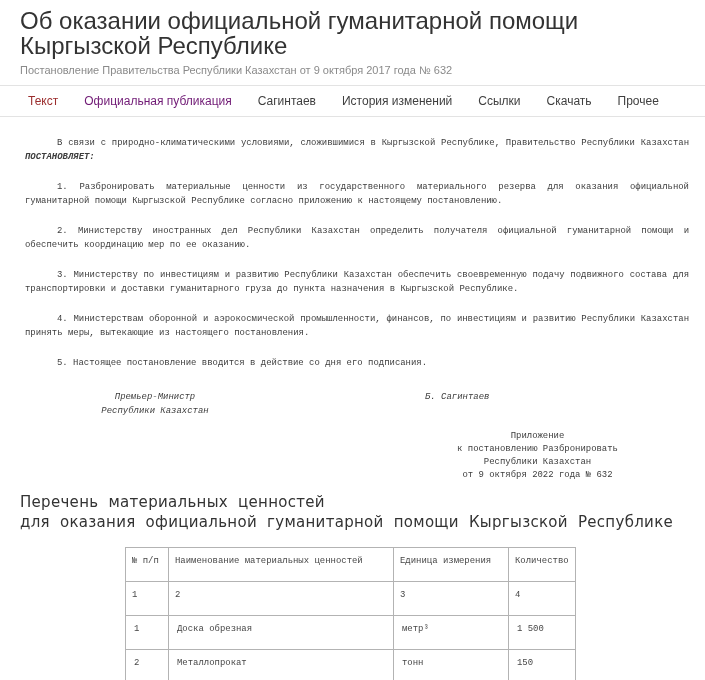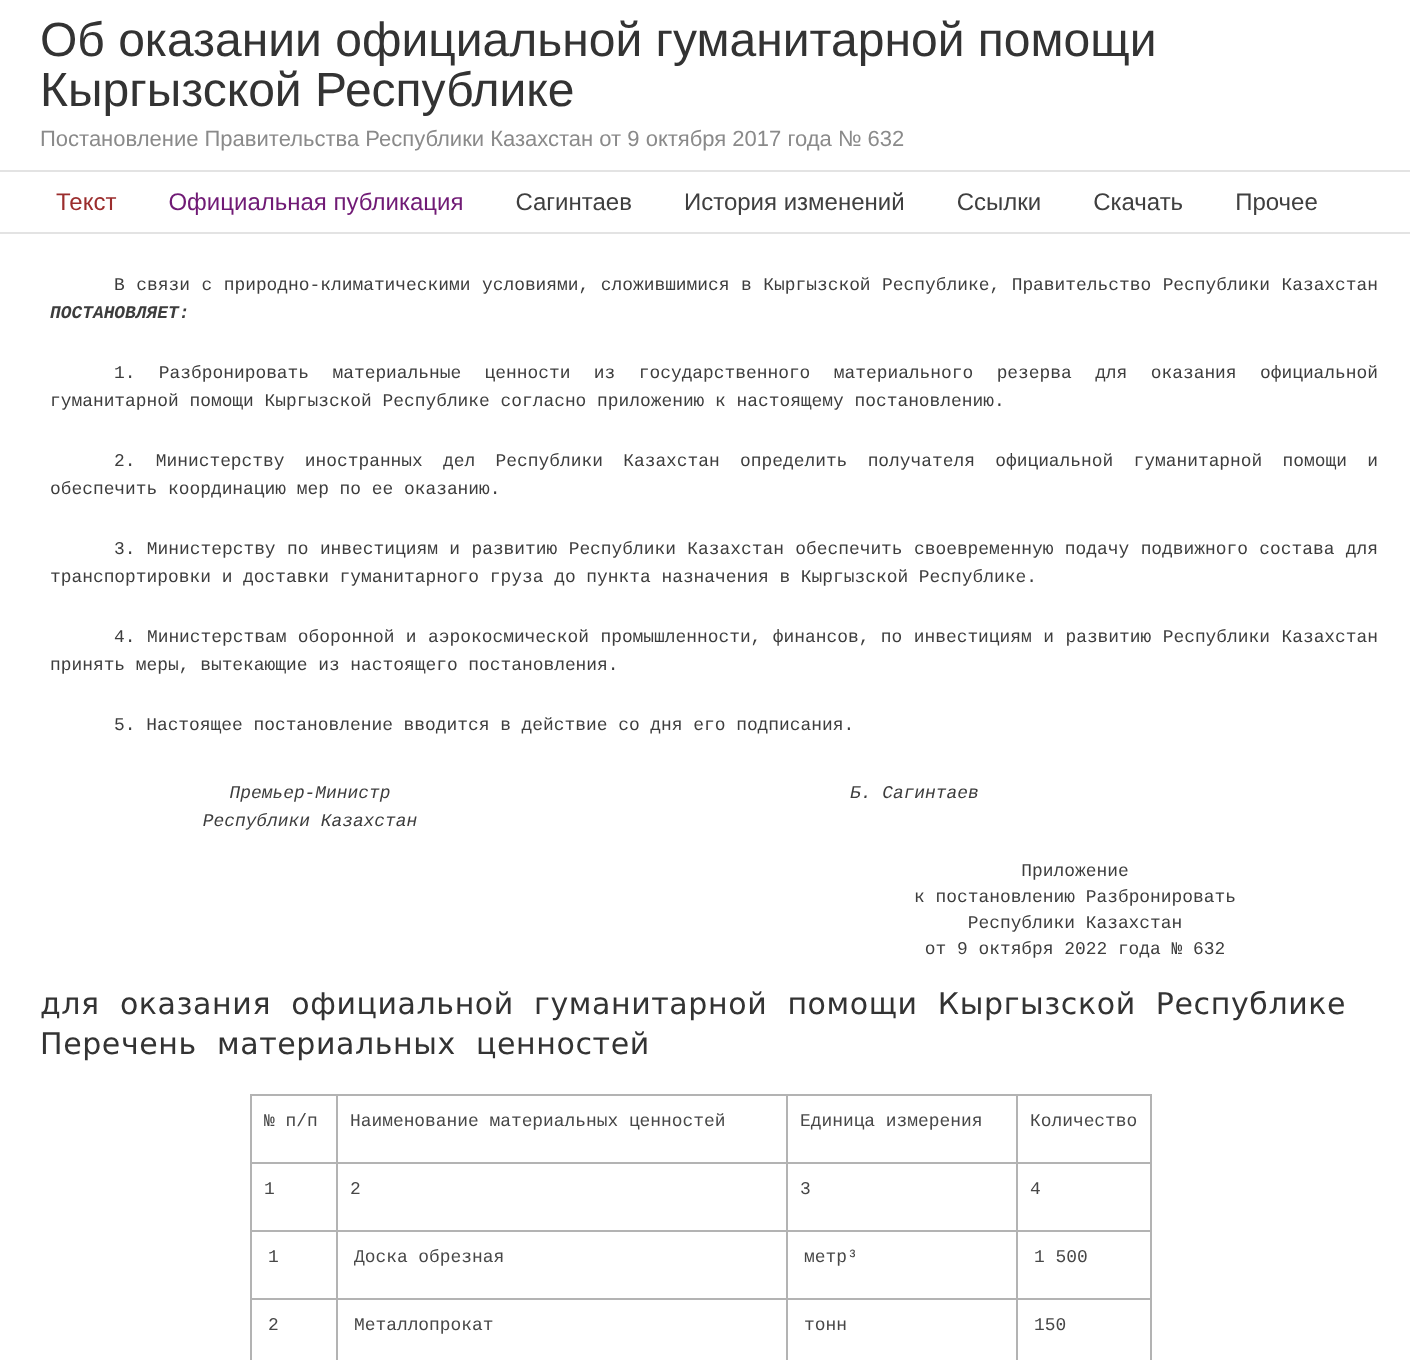--- a/index.html
+++ b/index.html
@@ -119,22 +119,22 @@
 
   <div class="appendix">
     <div>Приложение</div>
     <div>к постановлению Разбронировать</div>
     <div>Республики Казахстан</div>
     <div>от 9 октября 2022 года № 632</div>
   </div>
 </div>
 
 <div class="list-heading">
+  <div>Перечень материальных ценностей</div>
   <div>для оказания официальной гуманитарной помощи Кыргызской Республике</div>
-  <div>Перечень материальных ценностей</div>
 </div>
 
 <div class="doc-table-wrap">
   <table class="doc-table">
     <tbody>
       <tr class="head">
         <td class="c-num">№ п/п</td>
         <td class="c-name">Наименование материальных ценностей</td>
         <td class="c-unit">Единица измерения</td>
         <td class="c-qty">Количество</td>

